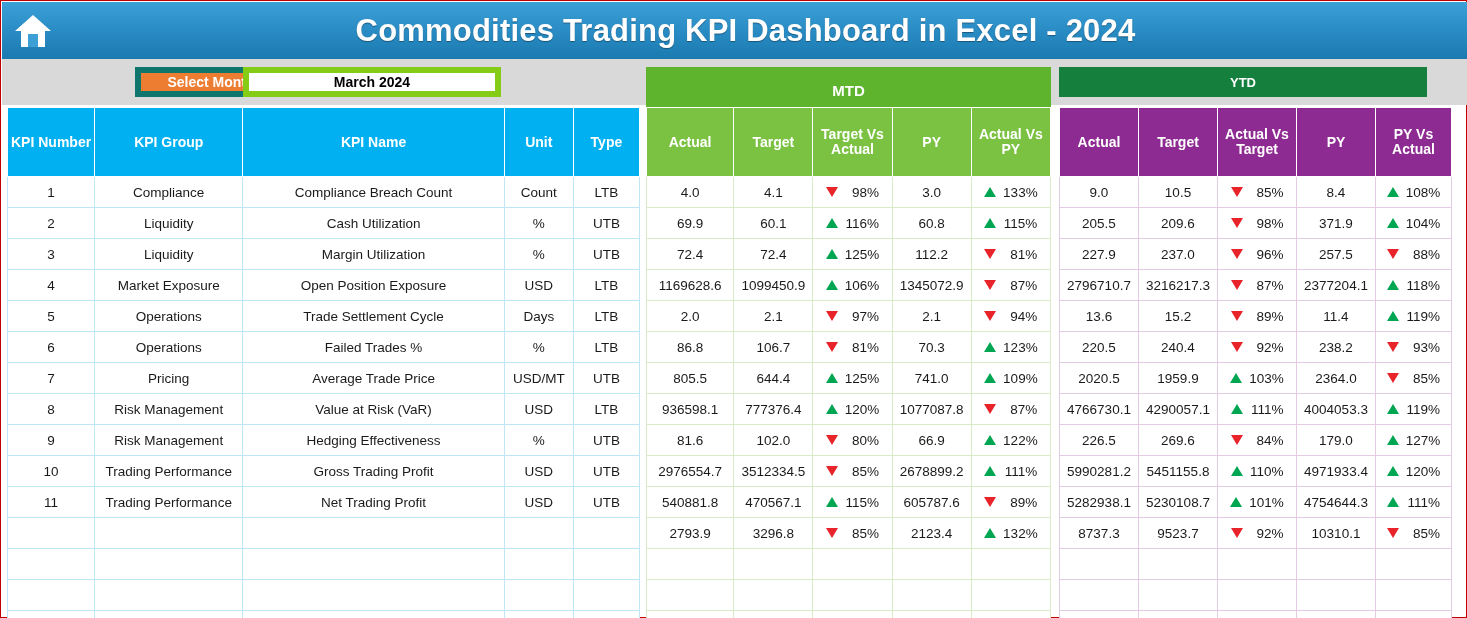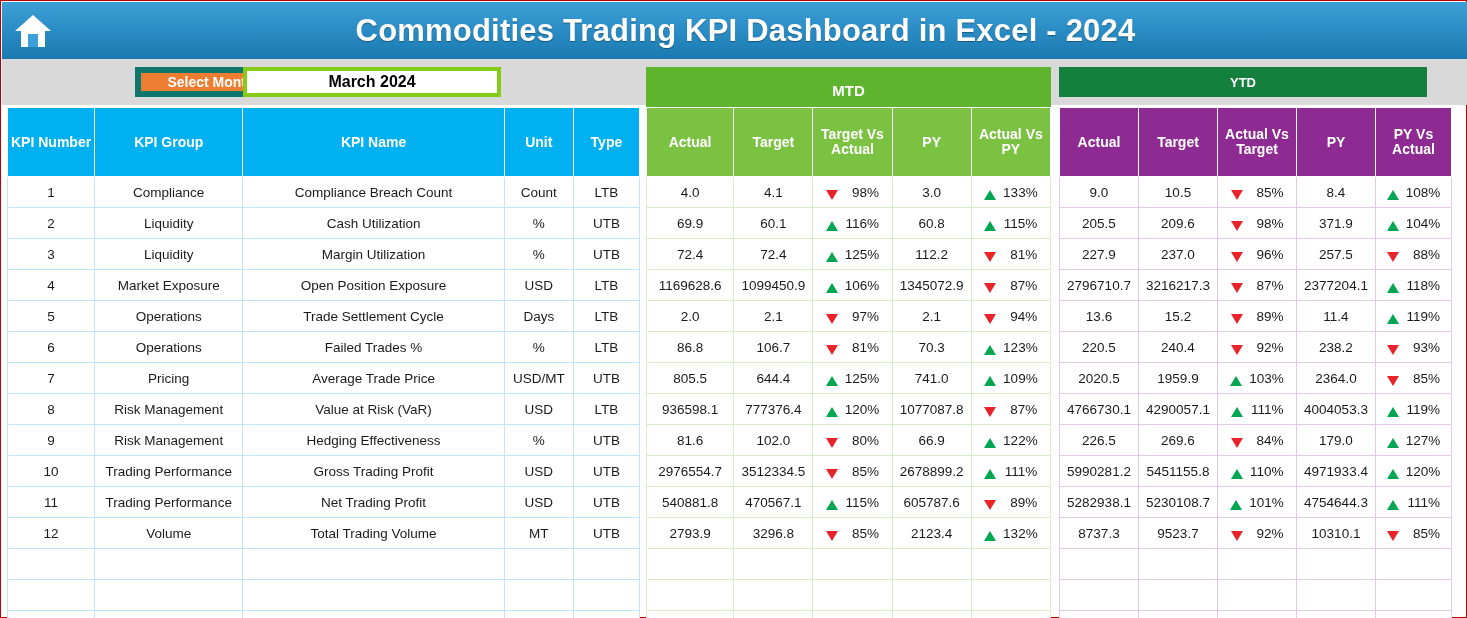--- a/index.html
+++ b/index.html
@@ -36,23 +36,23 @@
     background:#d9d9d9;
   }
   .sel-label{
     position:absolute;left:90px;top:66px;width:152px;height:30px;
     background:#ed7d31;color:#ffffff;font-size:14px;font-weight:bold;
     display:flex;align-items:center;justify-content:center;
     border:6px solid #0f766e;box-sizing:border-box;cursor:pointer;margin-left:44px;
   }
   .sel-value{
     position:absolute;left:242px;top:66px;width:258px;height:30px;
-    background:#ffffff;color:#000000;font-size:16px;font-weight:bold;
+    background:#ffffff;color:#000000;font-size:14px;font-weight:bold;
     display:flex;align-items:center;justify-content:center;
-    border:4px solid #84cc16;box-sizing:border-box;cursor:pointer;
+    border:6px solid #84cc16;box-sizing:border-box;cursor:pointer;
   }
   .mtd-banner{
     position:absolute;left:645px;top:66px;width:405px;height:46px;
     background:#5eb52d;color:#ffffff;font-size:15px;font-weight:bold;
     display:flex;align-items:center;justify-content:center;
   }
   .ytd-banner{
     position:absolute;left:1058px;top:66px;width:368px;height:30px;
     background:#15803d;color:#ffffff;font-size:13px;font-weight:bold;
     display:flex;align-items:center;justify-content:center;
@@ -88,21 +88,21 @@
   .mtd-tbl td{border:1px solid #d9ecc8;background:#ffffff;}
 
   
   .ytd-tbl{
     position:absolute;left:1058px;top:106px;width:392px;
     border:1px solid #7d2582;
   }
   .ytd-tbl th{background:#8e2b92;border:1px solid #ffffff;}
   .ytd-tbl td{border:1px solid #e3cbe6;background:#ffffff;}
 
-  .cellflex{display:flex;align-items:flex-end;justify-content:center;gap:7px;}
+  .cellflex{display:flex;align-items:center;justify-content:center;gap:7px;}
   .pct{min-width:34px;text-align:right;}
   .tri{width:0;height:0;display:inline-block;}
   .tri.up{border-left:6px solid transparent;border-right:6px solid transparent;border-bottom:10px solid #00a651;}
   .tri.down{border-left:6px solid transparent;border-right:6px solid transparent;border-top:10px solid #e8232a;}
 </style>
 </head>
 <body>
 
 <div class="frame">
 
@@ -210,27 +210,20 @@
           <td>USD</td>
           <td>UTB</td>
         </tr>
         <tr>
           <td>11</td>
           <td>Trading Performance</td>
           <td>Net Trading Profit</td>
           <td>USD</td>
           <td>UTB</td>
         </tr>
-        <tr>
-          <td>12</td>
-          <td>Volume</td>
-          <td>Total Trading Volume</td>
-          <td>MT</td>
-          <td>UTB</td>
-        </tr>
         <tr class="empty">
           <td></td>
           <td></td>
           <td></td>
           <td></td>
           <td></td>
         </tr>
         <tr class="empty">
           <td></td>
           <td></td>

